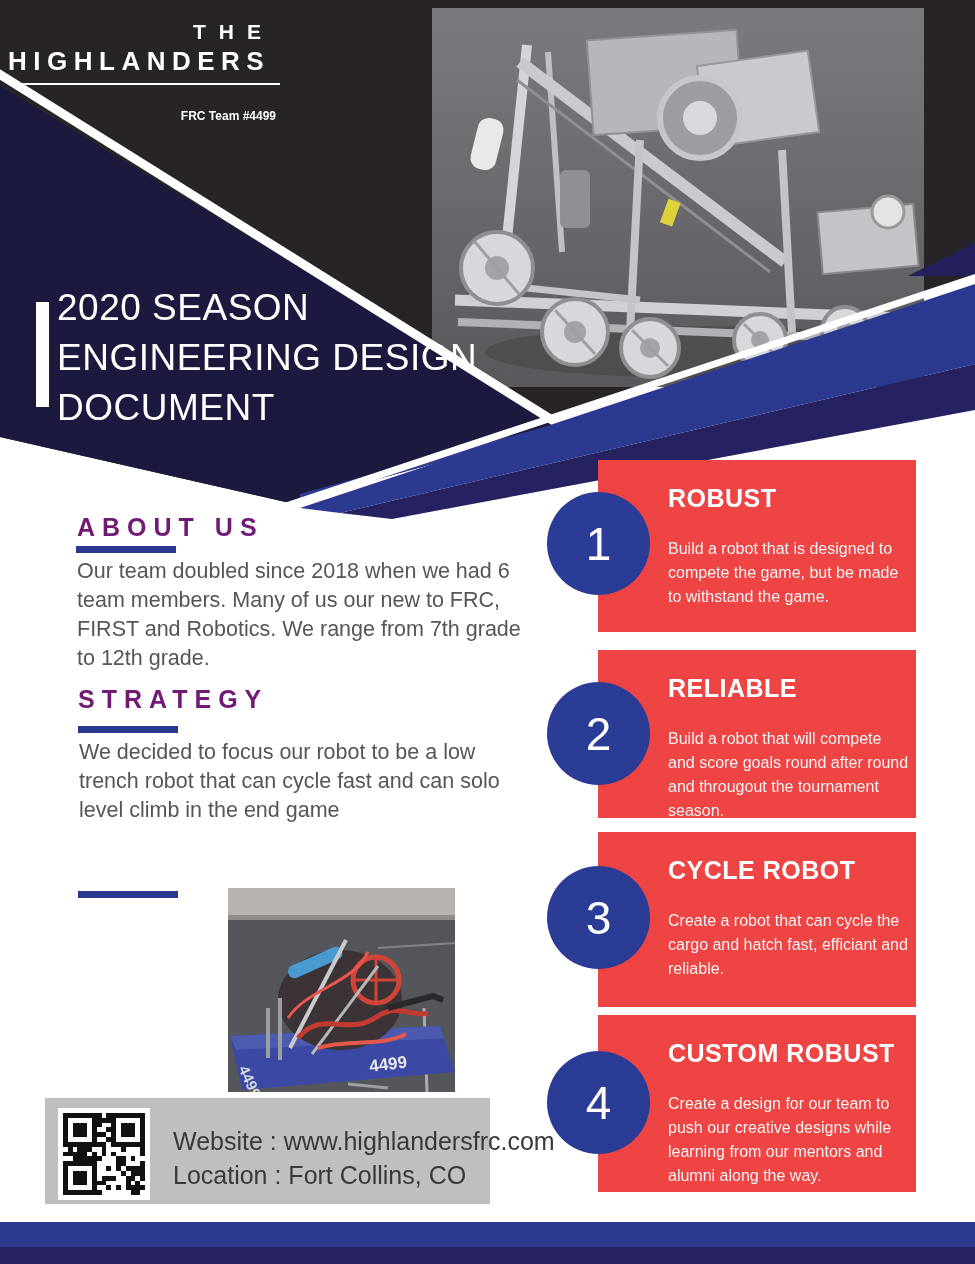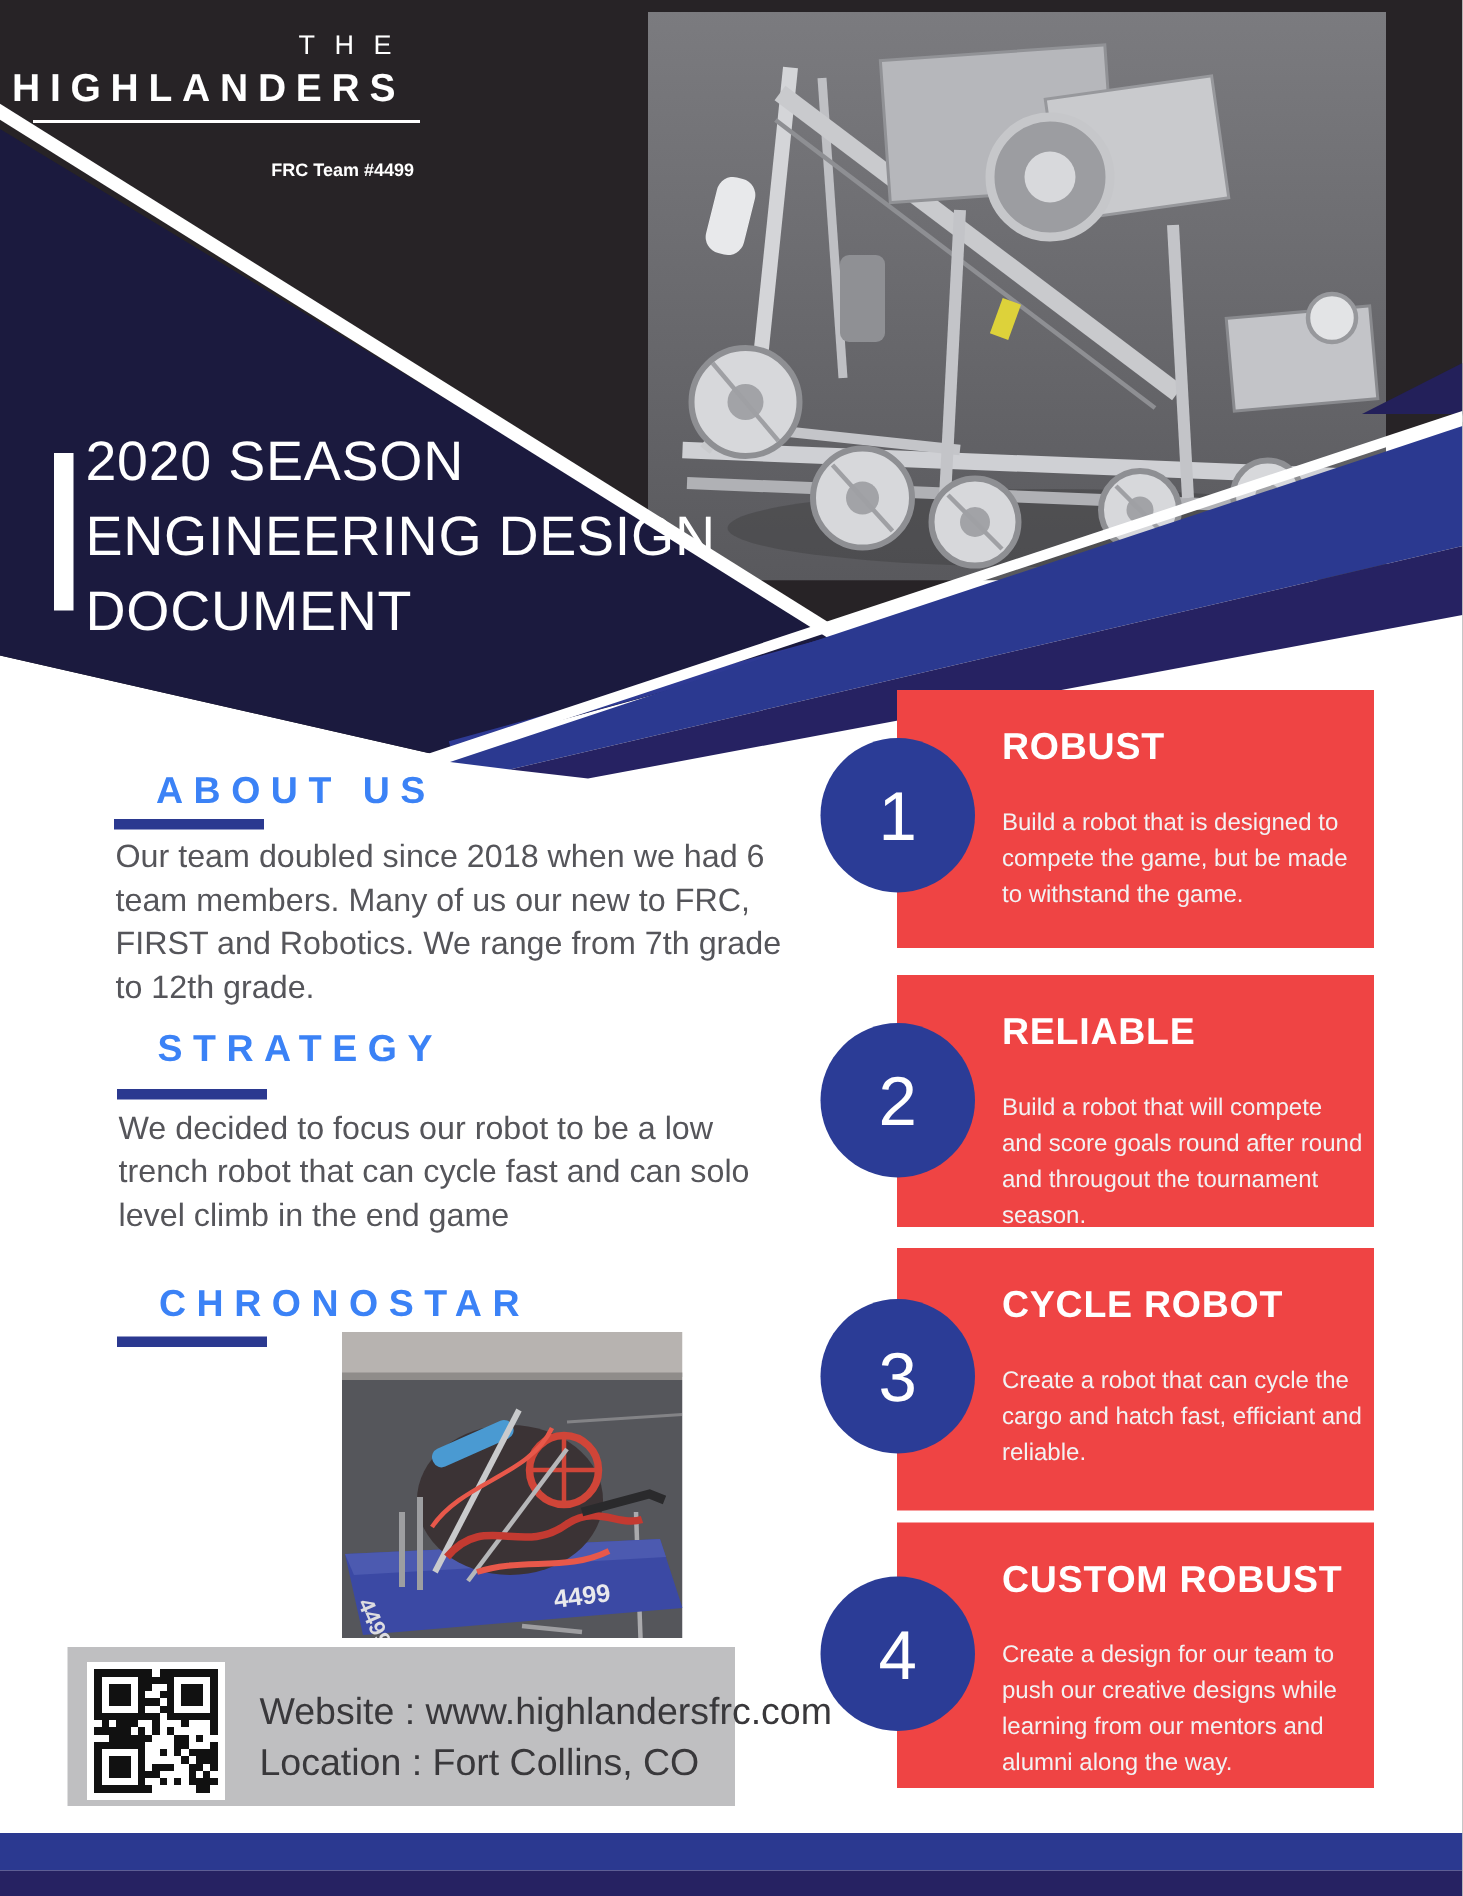--- a/index.html
+++ b/index.html
@@ -3,33 +3,33 @@
 <meta charset="utf-8">
 <style>
   html,body{margin:0;padding:0;background:#9a9a9a;}
   .page{position:relative;width:975px;height:1264px;margin:0 auto;background:#ffffff;
         font-family:"Liberation Sans",sans-serif;overflow:hidden;}
   .abs{position:absolute;}
   svg{display:block;}
 
   
   .logo{left:8px;top:20px;width:272px;color:#fff;}
-  .logo-the{font-size:18px;font-weight:normal;letter-spacing:13px;text-align:right;padding-right:6px;}
+  .logo-the{font-size:21px;font-weight:bold;letter-spacing:13px;text-align:right;padding-right:6px;}
   .logo-name{font-size:26px;font-weight:bold;letter-spacing:6.5px;white-space:nowrap;margin-top:2px;}
   .logo-rule{height:2px;background:#fff;margin:6px 0 0 14px;}
   .logo-team{font-size:12px;font-weight:bold;text-align:right;padding-right:4px;margin-top:24px;}
 
   
   .title-bar{left:36px;top:302px;width:13px;height:105px;background:#ffffff;}
   .title{left:57px;top:283px;width:470px;color:#ffffff;font-size:37px;line-height:50px;
          font-weight:400;letter-spacing:.5px;}
   .title span{display:block;}
 
   
-  .heading{color:#3b82f6;font-size:25px;font-weight:bold;letter-spacing:7px;white-space:nowrap;margin-left:27px;}
+  .heading{color:#701a75;font-size:25px;font-weight:bold;letter-spacing:7px;white-space:nowrap;}
   .rule{width:100px;height:7px;background:#2b3990;}
   .body-text{color:#55555a;font-size:21.5px;line-height:29px;width:452px;}
 
   
   .qr-panel{left:45px;top:1098px;width:445px;height:106px;background:#bfbfc1;}
   .qr-tile{left:58px;top:1108px;width:92px;height:92px;background:#ffffff;padding:0;}
   .contact{color:#39383b;font-size:25px;}
 
   
   .goal-card{left:598px;width:318px;background:#ef4444;}
@@ -143,21 +143,20 @@
   </div>
 
   <div class="abs heading" style="left:77px;top:513px">ABOUT US</div>
   <div class="abs rule" style="left:76px;top:546px"></div>
   <div class="abs body-text" style="left:77px;top:557px">Our team doubled since 2018 when we had 6 team members.  Many of us our new to FRC, FIRST and Robotics.   We range from 7th grade to 12th grade.</div>
 
   <div class="abs heading" style="left:78px;top:685px">STRATEGY</div>
   <div class="abs rule" style="left:78px;top:726px"></div>
   <div class="abs body-text" style="left:79px;top:738px">We decided to focus our robot to be a low trench robot that can cycle fast and can solo level climb in the end game</div>
 
-  <div class="abs heading" style="left:79px;top:855px">CHRONOSTAR</div>
   <div class="abs rule" style="left:78px;top:891px"></div>
 
   <svg class="abs" style="left:228px;top:888px" width="227" height="204" viewBox="0 0 227 204">
     <rect x="0" y="0" width="227" height="30" fill="#b7b3b0"></rect>
     <rect x="0" y="27" width="227" height="5" fill="#8f8c8a"></rect>
     <rect x="0" y="32" width="227" height="172" fill="#55565b"></rect>
     <path d="M196,120 L199,204" stroke="#cfcfd1" stroke-width="3" opacity="0.7"></path>
     <path d="M150,60 L227,55" stroke="#c7c7c9" stroke-width="2" opacity="0.4"></path>
     <path d="M120,196 L160,200" stroke="#cfcfd1" stroke-width="3" opacity="0.6"></path>
 

